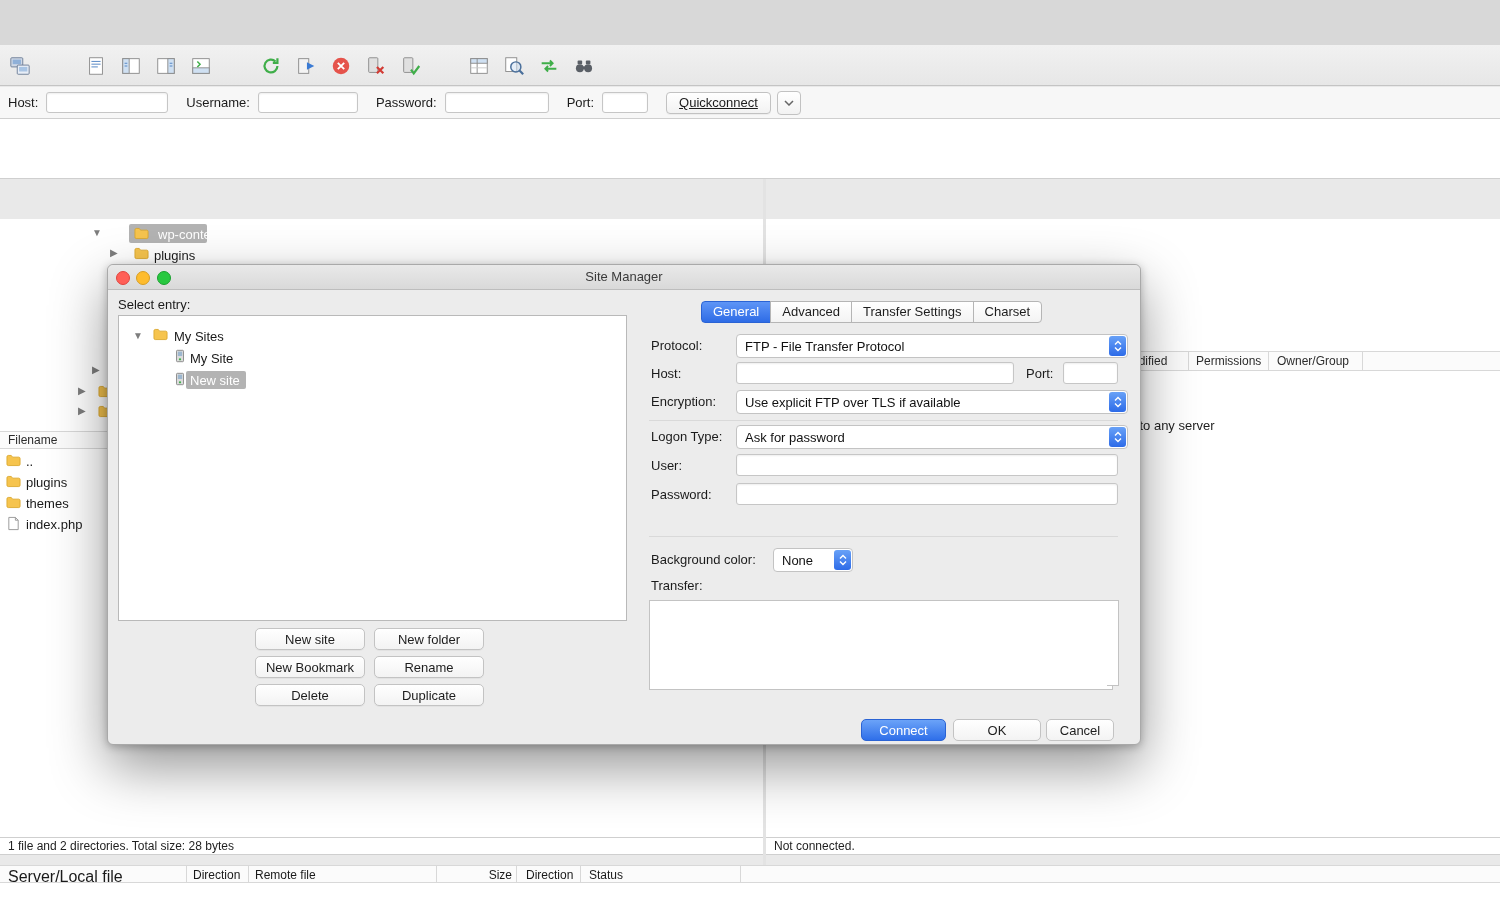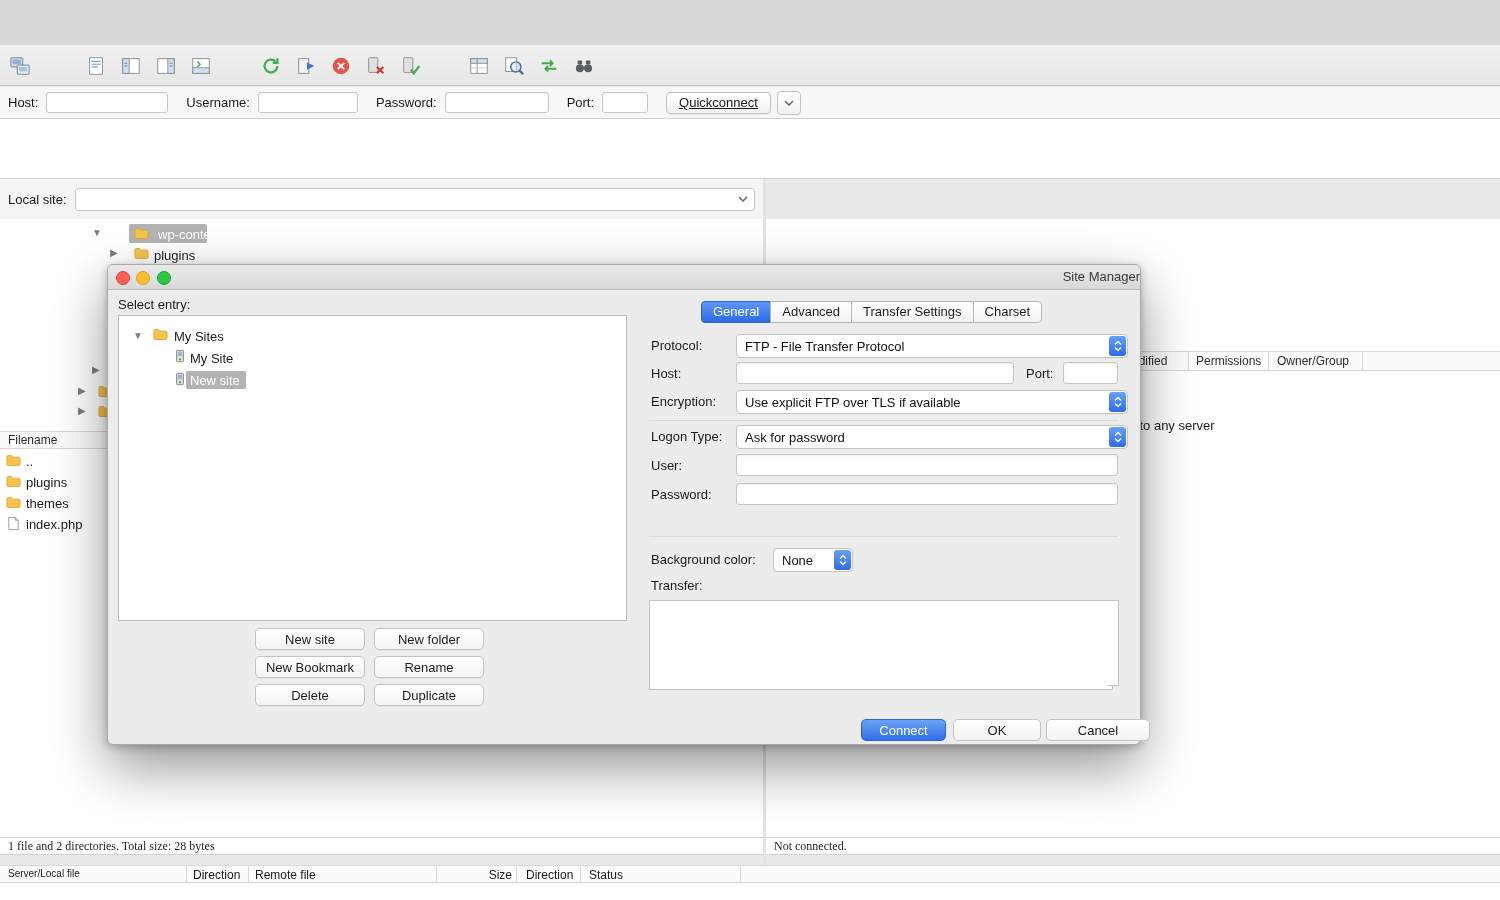--- a/index.html
+++ b/index.html
@@ -24,34 +24,34 @@
   .msglog{left:0;top:74px;width:1500px;height:60px;background:#fff;border-bottom:1px solid #cfcfcf;}
 
   
   .site-row{height:40px;background:#f4f4f4;display:flex;align-items:center;padding:0 8px;}
   .combo{flex:1;height:21px;background:#fff;border:1px solid #c6c6c6;border-radius:3px;display:flex;align-items:center;justify-content:flex-end;padding-right:6px;margin-left:8px;}
   .combo.disabled{background:#ededed;border-color:#d7d7d7;}
   .dim{color:#a3a3a3;}
 
   .panel-white{background:#fff;}
   .colhead{background:#fbfbfb;border-top:1px solid #d8d8d8;border-bottom:1px solid #d8d8d8;font-size:12px;color:#2d2d2d;}
-  .statusbar{background:#fff;border-top:1px solid #cfcfcf;border-bottom:1px solid #cfcfcf;font-size:12px;color:#1f1f1f;line-height:16px;padding-left:8px;font-family:Liberation Serif, serif;}
+  .statusbar{background:#fff;border-top:1px solid #cfcfcf;border-bottom:1px solid #cfcfcf;font-size:12px;color:#1f1f1f;line-height:16px;padding-left:8px;}
   .divline{background:#d8d8d8;width:1px;}
 
   .tri{position:absolute;font-size:10px;color:#7d7d7d;line-height:12px;}
   .ic{position:absolute;}
   .treelabel{position:absolute;line-height:17px;white-space:nowrap;}
   .sel{position:absolute;background:#b3b3b3;border-radius:2px;}
   .seltext{color:#fff;}
 
   
   .dialog{left:107px;top:219px;width:1034px;height:481px;background:#ececec;border:1px solid #a9a9a9;border-radius:6px;box-shadow:0 22px 55px rgba(0,0,0,.42),0 2px 8px rgba(0,0,0,.25);z-index:50;}
   .titlebar{position:absolute;left:0;top:0;width:100%;height:24px;background:linear-gradient(#e9e9e9,#d9d9d9);border-bottom:1px solid #bdbdbd;border-radius:6px 6px 0 0;}
   .light{position:absolute;top:6px;width:12px;height:12px;border-radius:50%;}
-  .dlg-title{position:absolute;left:0;top:4px;width:100%;text-align:right;color:#3a3a3a;font-size:13px;}
+  .dlg-title{position:absolute;left:0;top:4px;width:100%;text-align:center;color:#3a3a3a;font-size:13px;}
   .treebox{position:absolute;left:10px;top:50px;width:507px;height:304px;background:#fff;border:1px solid #b9b9b9;}
   .mbtn{position:absolute;width:110px;height:22px;background:linear-gradient(#ffffff,#f3f3f3);border:1px solid #c3c3c3;border-radius:5px;font:13px "Liberation Sans",sans-serif;color:#1d1d1d;box-shadow:0 1px 0 rgba(0,0,0,.04);}
   .tabs{position:absolute;left:593px;top:36px;display:flex;}
   .tab{height:20px;line-height:20px;padding:0 11px;border:1px solid #b5b5b5;background:linear-gradient(#ffffff,#f3f3f3);margin-left:-1px;font-size:13px;color:#1d1d1d;}
   .tab.first{border-radius:4px 0 0 4px;margin-left:0;}
   .tab.last{border-radius:0 4px 4px 0;}
   .tab.active{background:linear-gradient(#5e95f6,#2e6ce6);border-color:#2a63d4;color:#fff;}
   .flabel{position:absolute;font-size:13px;color:#1b1b1b;white-space:nowrap;}
   .popup{position:absolute;height:22px;background:#fff;border:1px solid #c3c3c3;border-radius:4px;display:flex;align-items:center;padding-left:8px;font-size:13px;color:#111;}
   .stepper{position:absolute;right:1px;top:1px;bottom:1px;width:17px;background:linear-gradient(#68a1f7,#2d6be8);border-radius:3px;display:flex;align-items:center;justify-content:center;}
@@ -211,29 +211,20 @@
     <button class="macbtn">Quickconnect</button>
     <div class="dropbtn">
         <svg width="10" height="6">
           <use href="#sym-chev"></use>
         </svg>
       </div>
   </div>
 
   <div class="abs msglog"></div>
 
-  <div class="abs site-row" style="left:0;top:134px;width:763px">
-    <span>Local site:</span>
-    <div class="combo">
-      <span></span>
-      <svg width="10" height="6">
-          <use href="#sym-chev"></use>
-        </svg>
-    </div>
-  </div>
 
   <div class="abs panel-white" style="left:0;top:174px;width:763px;height:212px"></div>
 
   <span class="tri abs" style="left:92px;top:182px">▼</span>
   <div class="sel" style="left:129px;top:179px;width:78px;height:19px"></div>
   <svg class="ic" style="left:134px;top:181px" width="15" height="15">
       <use href="#sym-folder"></use>
     </svg>
   <span class="treelabel seltext" style="left:158px;top:181px">wp-content</span>
   <span class="tri abs" style="left:110px;top:202px">▶</span>
@@ -289,21 +280,21 @@
   <span class="abs" style="left:1277px;top:309px;font-size:12px;color:#2d2d2d">Owner/Group</span>
   <div class="abs divline" style="left:1362px;top:307px;height:18px"></div>
   <div class="abs panel-white" style="left:766px;top:326px;width:734px;height:466px"></div>
   <span class="abs" style="left:1052px;top:373px;color:#1f1f1f">Not connected to any server</span>
 
   <div class="abs statusbar" style="left:766px;top:792px;width:734px;height:18px">
     <span>Not connected.</span>
   </div>
 
   <div class="abs colhead" style="left:0;top:820px;width:1500px;height:18px;line-height:16px"></div>
-  <span class="abs" style="left:8px;top:823px;font-size:10px">Server/Local file</span>
+  <span class="abs" style="left:8px;top:823px;font-size:16px">Server/Local file</span>
   <div class="abs divline" style="left:186px;top:821px;height:16px"></div>
   <span class="abs" style="left:193px;top:823px;font-size:12px">Direction</span>
   <div class="abs divline" style="left:248px;top:821px;height:16px"></div>
   <span class="abs" style="left:255px;top:823px;font-size:12px">Remote file</span>
   <div class="abs divline" style="left:436px;top:821px;height:16px"></div>
   <span class="abs" style="left:480px;top:823px;width:32px;text-align:right;font-size:12px">Size</span>
   <div class="abs divline" style="left:516px;top:821px;height:16px"></div>
   <span class="abs" style="left:526px;top:823px;font-size:12px">Direction</span>
   <div class="abs divline" style="left:580px;top:821px;height:16px"></div>
   <span class="abs" style="left:589px;top:823px;font-size:12px">Status</span>
@@ -406,16 +397,16 @@
           </svg>
         </div>
     </div>
 
     <span class="flabel" style="left:543px;top:313px">Transfer:</span>
     <textarea class="comments" style="left: 541px; top: 335px; width: 458px; height: 84px;"></textarea>
     <div class="scrolltrack" style="left:999px;top:335px;width:11px;height:84px"></div>
 
     <button class="fbtn blue" style="left:753px;top:454px;width:85px">Connect</button>
     <button class="fbtn plain" style="left:845px;top:454px;width:88px">OK</button>
-    <button class="fbtn plain" style="left:938px;top:454px;width:104px">Cancel</button>
+    <button class="fbtn plain" style="left:938px;top:454px;width:68px">Cancel</button>
   </div>
 
 </div>
 
 </body></html>

